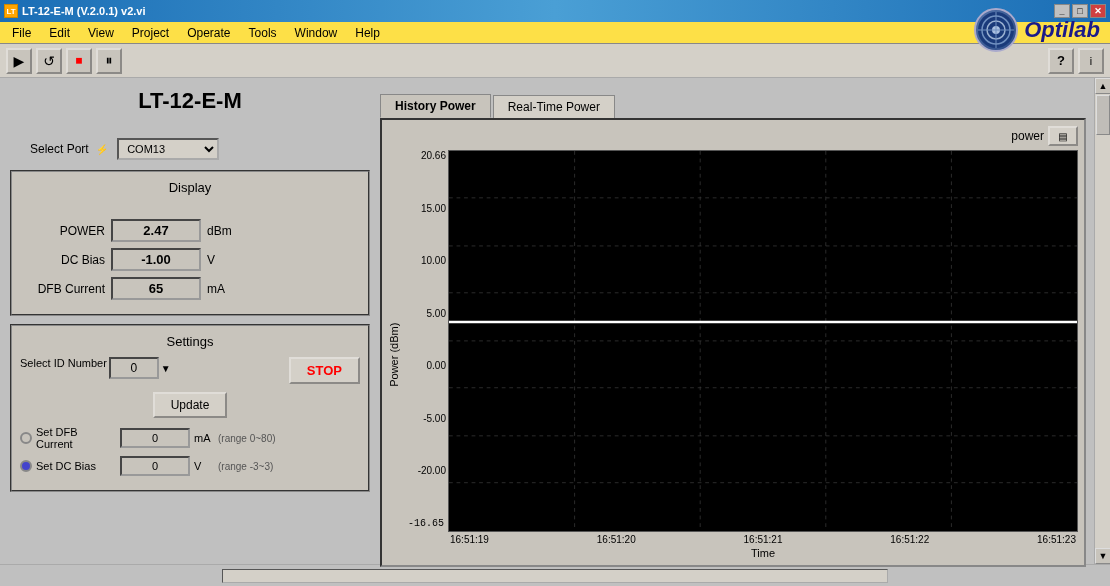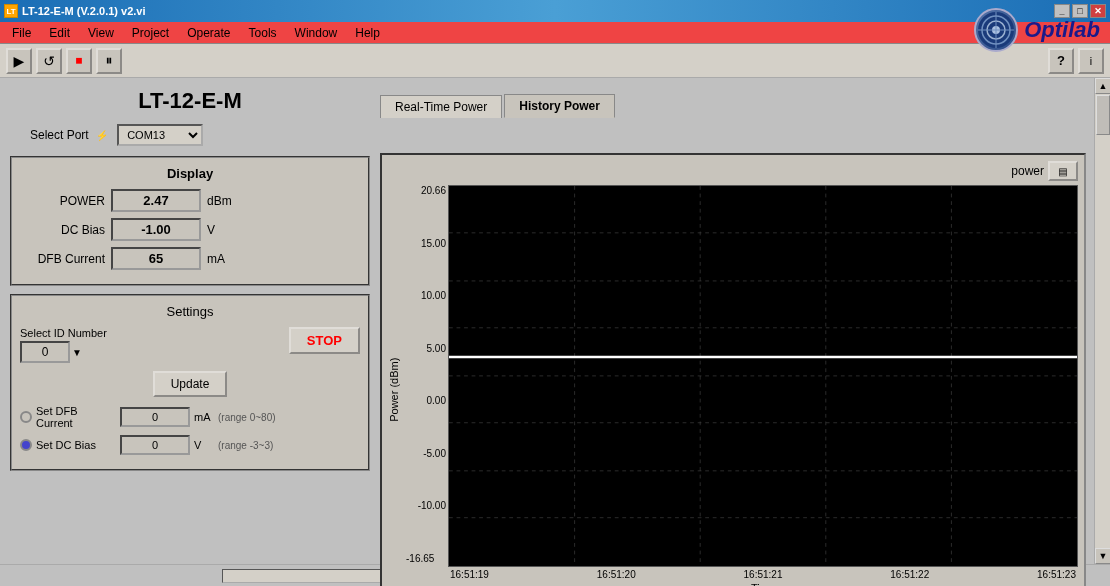--- a/index.html
+++ b/index.html
@@ -29,21 +29,21 @@
     .title-bar-buttons { display: flex; gap: 2px; }
     .title-btn {
       width: 16px; height: 14px; background: #c0c0c0; border: 1px solid #888;
       font-size: 9px; display: flex; align-items: center; justify-content: center;
       cursor: pointer; color: #000;
     }
     .title-btn.close { background: #d04040; color: white; }
 
     
     .menu-bar {
-      background: #ef4444;
+      background: #fde047;
       height: 22px;
       display: flex;
       align-items: center;
       border-bottom: 1px solid #888;
       padding: 0 4px;
       gap: 2px;
     }
     .menu-item {
       padding: 2px 8px;
       font-size: 12px;
@@ -81,54 +81,54 @@
     .left-panel {
       width: 380px;
       padding: 10px;
       flex-shrink: 0;
     }
 
     .device-title {
       text-align: center;
       font-size: 22px;
       font-weight: bold;
-      margin-bottom: 10px;
+      margin-bottom: 24px;
       color: #000;
     }
 
     .port-row {
       display: flex;
       align-items: center;
       gap: 8px;
       margin-bottom: 10px;
       padding-left: 20px;
     }
     .port-label { font-size: 12px; color: #000; }
     .port-icon { font-size: 10px; color: #555; }
     .port-select {
       background: #d4d0c8;
       border: 2px inset #aaa;
       padding: 2px 4px;
       font-size: 11px;
-      width: 86px;
+      width: 102px;
       cursor: pointer;
     }
 
     
     .display-box {
       border: 2px groove #888;
       background: #c8c4bc;
       padding: 8px;
       margin-bottom: 8px;
     }
     .display-title {
       text-align: center;
-      font-weight: bold;
+      font-weight: normal;
       font-size: 13px;
-      margin-bottom: 8px;
+      margin-bottom: 24px;
       color: #000;
     }
     .display-row {
       display: flex;
       align-items: center;
       margin-bottom: 6px;
       gap: 6px;
     }
     .display-row-label {
       width: 85px;
@@ -165,21 +165,21 @@
       font-size: 13px;
       margin-bottom: 8px;
       color: #000;
     }
     .settings-top-row {
       display: flex;
       align-items: flex-start;
       justify-content: space-between;
       margin-bottom: 8px;
     }
-    .id-group { display: flex; flex-direction: column; gap: 2px; }
+    .id-group { display: flex; flex-direction: row; gap: 2px; }
     .id-label { font-size: 11px; color: #000; }
     .id-select-row { display: flex; align-items: center; gap: 2px; }
     .id-value {
       width: 50px;
       background: #c8c4bc;
       border: 2px inset #999;
       text-align: center;
       font-size: 12px;
       padding: 2px;
     }
@@ -238,21 +238,20 @@
     }
     .setting-unit { font-size: 11px; color: #000; width: 20px; }
     .setting-range { font-size: 10px; color: #555; text-align: center; }
 
     
     .right-panel {
       flex: 1;
       padding: 8px 8px 8px 0;
       display: flex;
       flex-direction: column;
-      gap: 35px;
     }
 
     
     .tab-bar {
       display: flex;
       align-items: flex-end;
       gap: 2px;
       margin-bottom: 0;
     }
     .tab {
@@ -524,22 +523,22 @@
           <circle cx="20" cy="20" r="9" fill="none" stroke="#9ab0d0" stroke-width="1.5"></circle>
           <circle cx="20" cy="20" r="4" fill="#aac0e0"></circle>
           <line x1="2" y1="20" x2="38" y2="20" stroke="#7090c0" stroke-width="1"></line>
           <line x1="20" y1="2" x2="20" y2="38" stroke="#7090c0" stroke-width="1"></line>
         </svg>
       </div>
       <span class="optilab-text">Optilab</span>
     </div>
 
     <div class="tab-bar" style="margin-top:8px;">
+      <div class="tab active">History Power</div>
       <div class="tab">Real-Time Power</div>
-      <div class="tab active">History Power</div>
     </div>
 
     <div class="chart-container">
       <div class="chart-header">
         <span class="power-label">power</span>
         <div class="chart-icon-btn">▤</div>
       </div>
 
       <div class="chart-inner">
         <div class="y-axis-label">Power (dBm)</div>
@@ -548,22 +547,22 @@
 
           <div style="position:relative; flex:1; display:flex; flex-direction:column;">
 
             <div style="position:absolute; left:-42px; top:0; bottom:30px; display:flex; flex-direction:column; justify-content:space-between; font-size:10px; color:#000; width:40px;">
               <span style="text-align:right;">20.66</span>
               <span style="text-align:right;">15.00</span>
               <span style="text-align:right;">10.00</span>
               <span style="text-align:right;">5.00</span>
               <span style="text-align:right;">0.00</span>
               <span style="text-align:right;">-5.00</span>
-              <span style="text-align:right;">-10.00</span>
-              <span style="text-align:left;">-16.65</span>
+              <span style="text-align:right;">-20.00</span>
+              <span style="text-align:center;font-family:Liberation Mono, monospace;">-16.65</span>
             </div>
 
             <div class="chart-svg-area" style="flex:1;">
               <svg width="100%" height="100%" viewBox="0 0 500 300" preserveAspectRatio="none">
 
                 <line x1="0" y1="37" x2="500" y2="37" stroke="#444" stroke-width="0.5" stroke-dasharray="3,3"></line>
                 <line x1="0" y1="75" x2="500" y2="75" stroke="#444" stroke-width="0.5" stroke-dasharray="3,3"></line>
                 <line x1="0" y1="112" x2="500" y2="112" stroke="#444" stroke-width="0.5" stroke-dasharray="3,3"></line>
                 <line x1="0" y1="150" x2="500" y2="150" stroke="#444" stroke-width="0.5" stroke-dasharray="3,3"></line>
                 <line x1="0" y1="187" x2="500" y2="187" stroke="#444" stroke-width="0.5" stroke-dasharray="3,3"></line>

